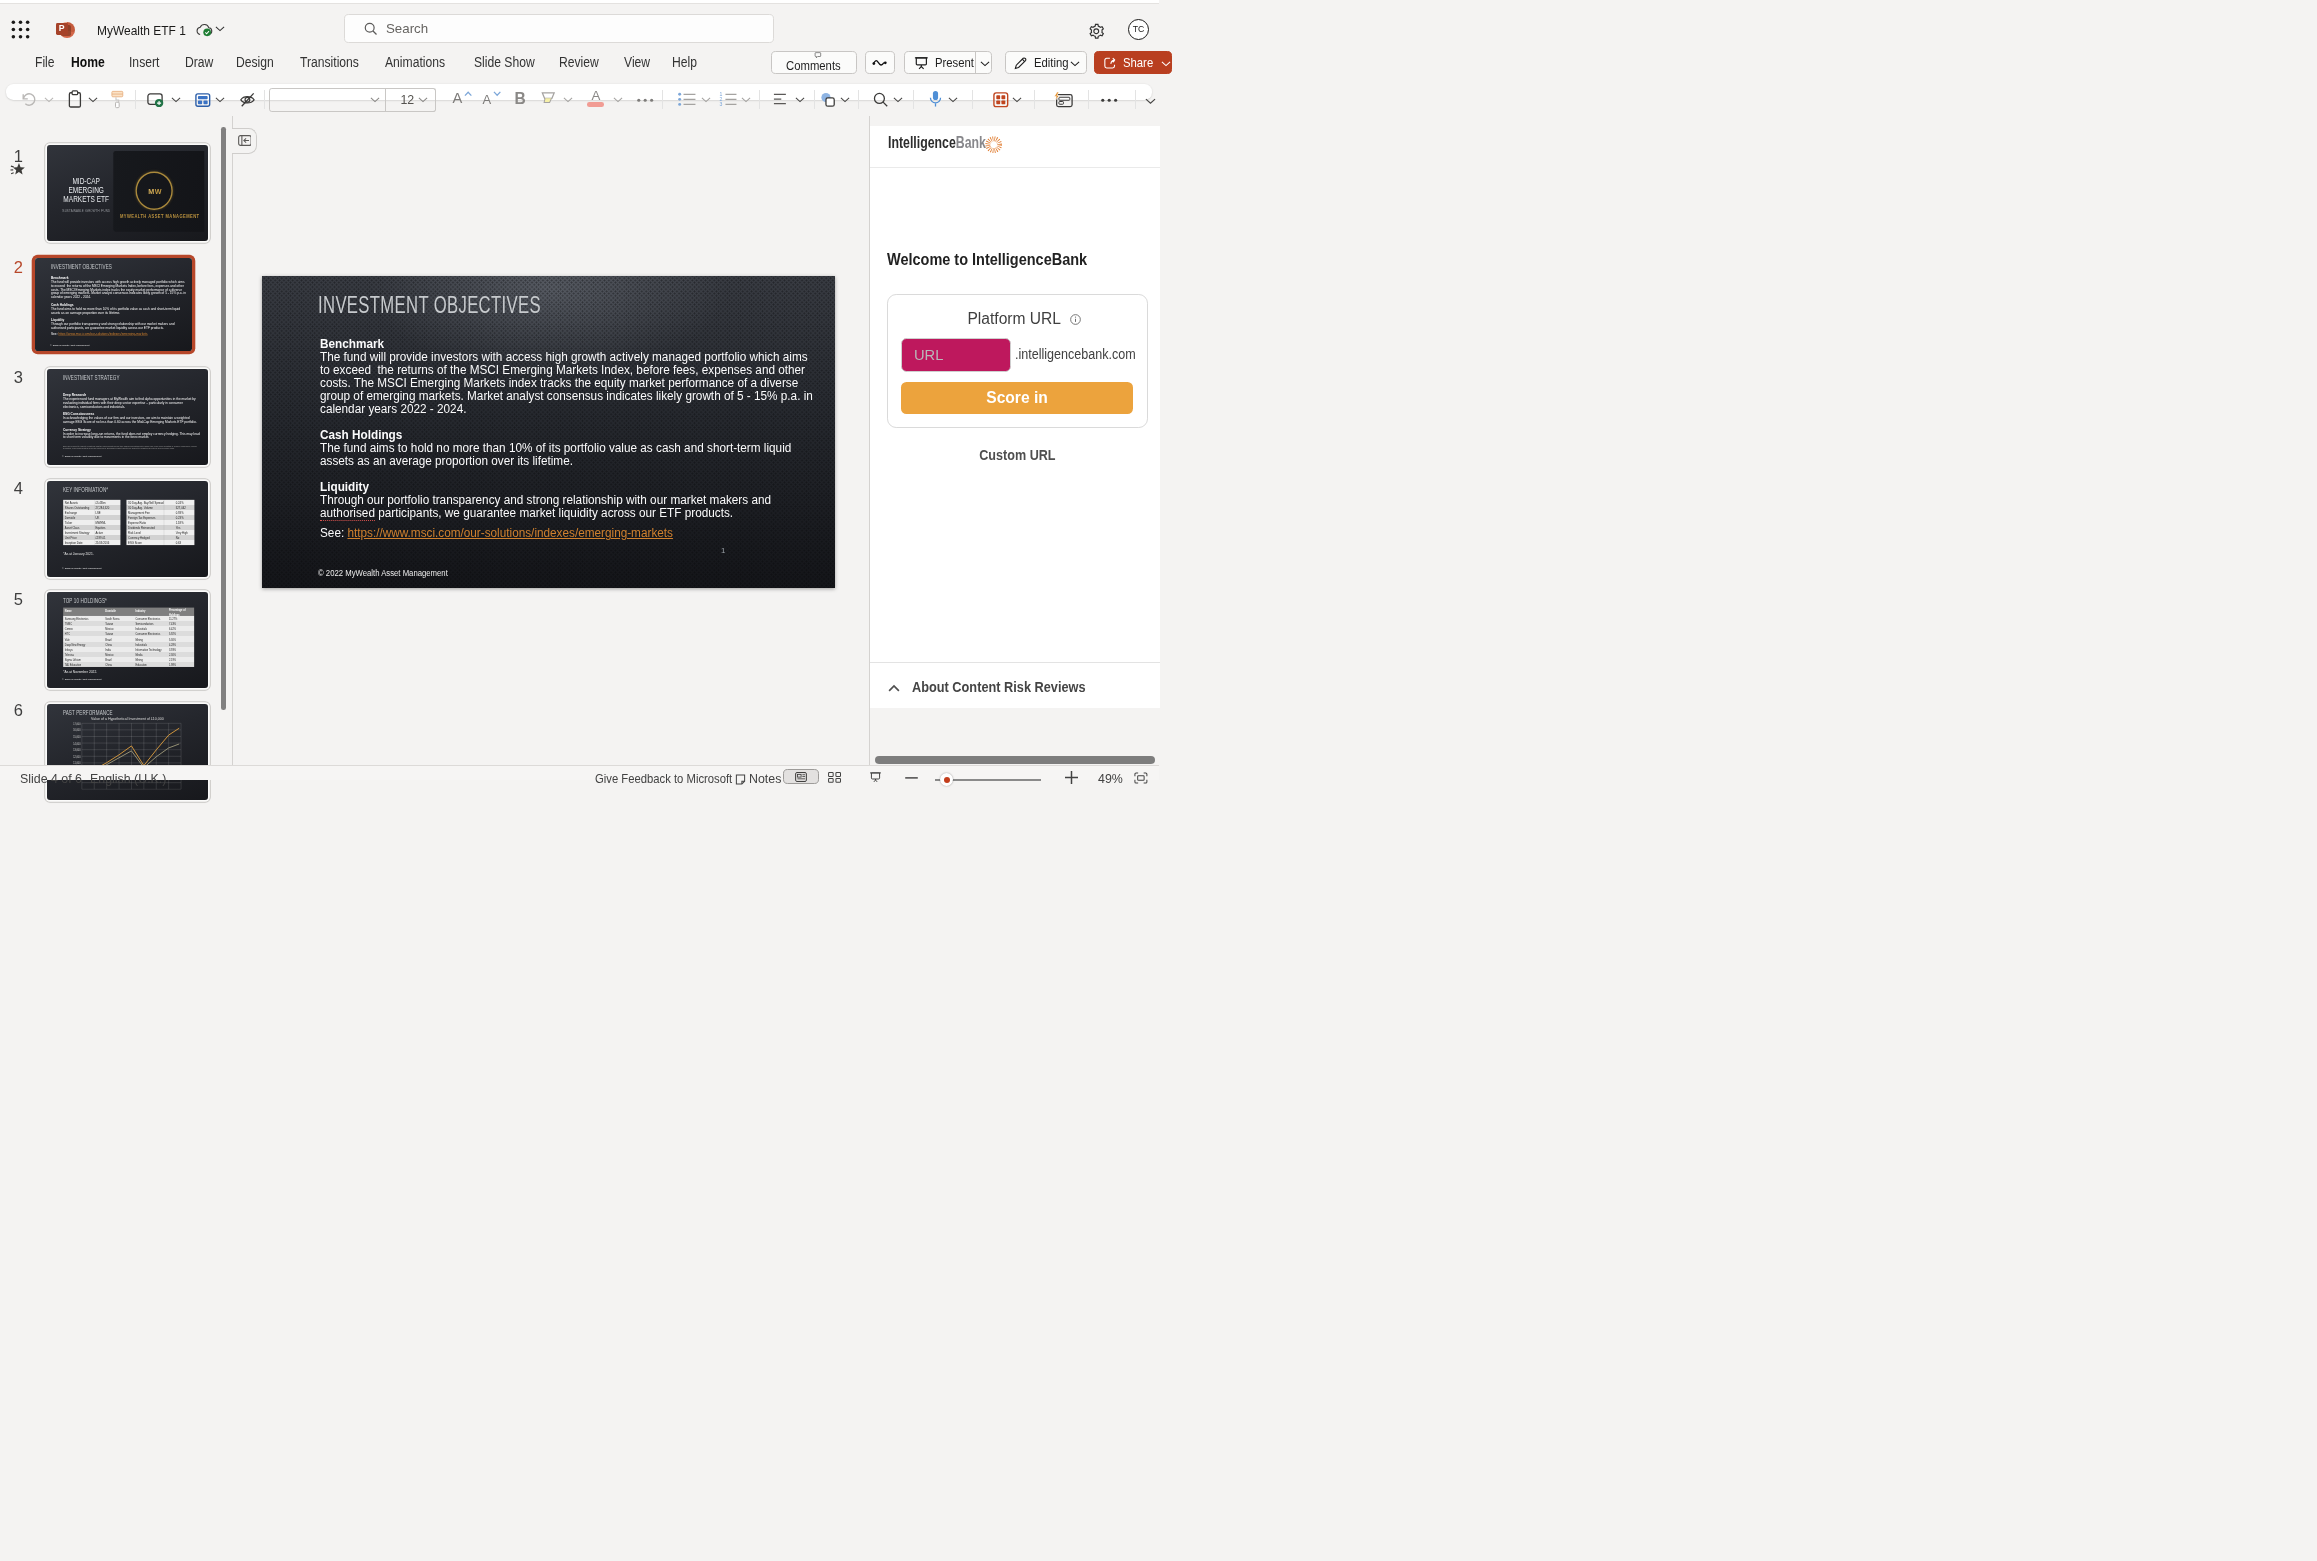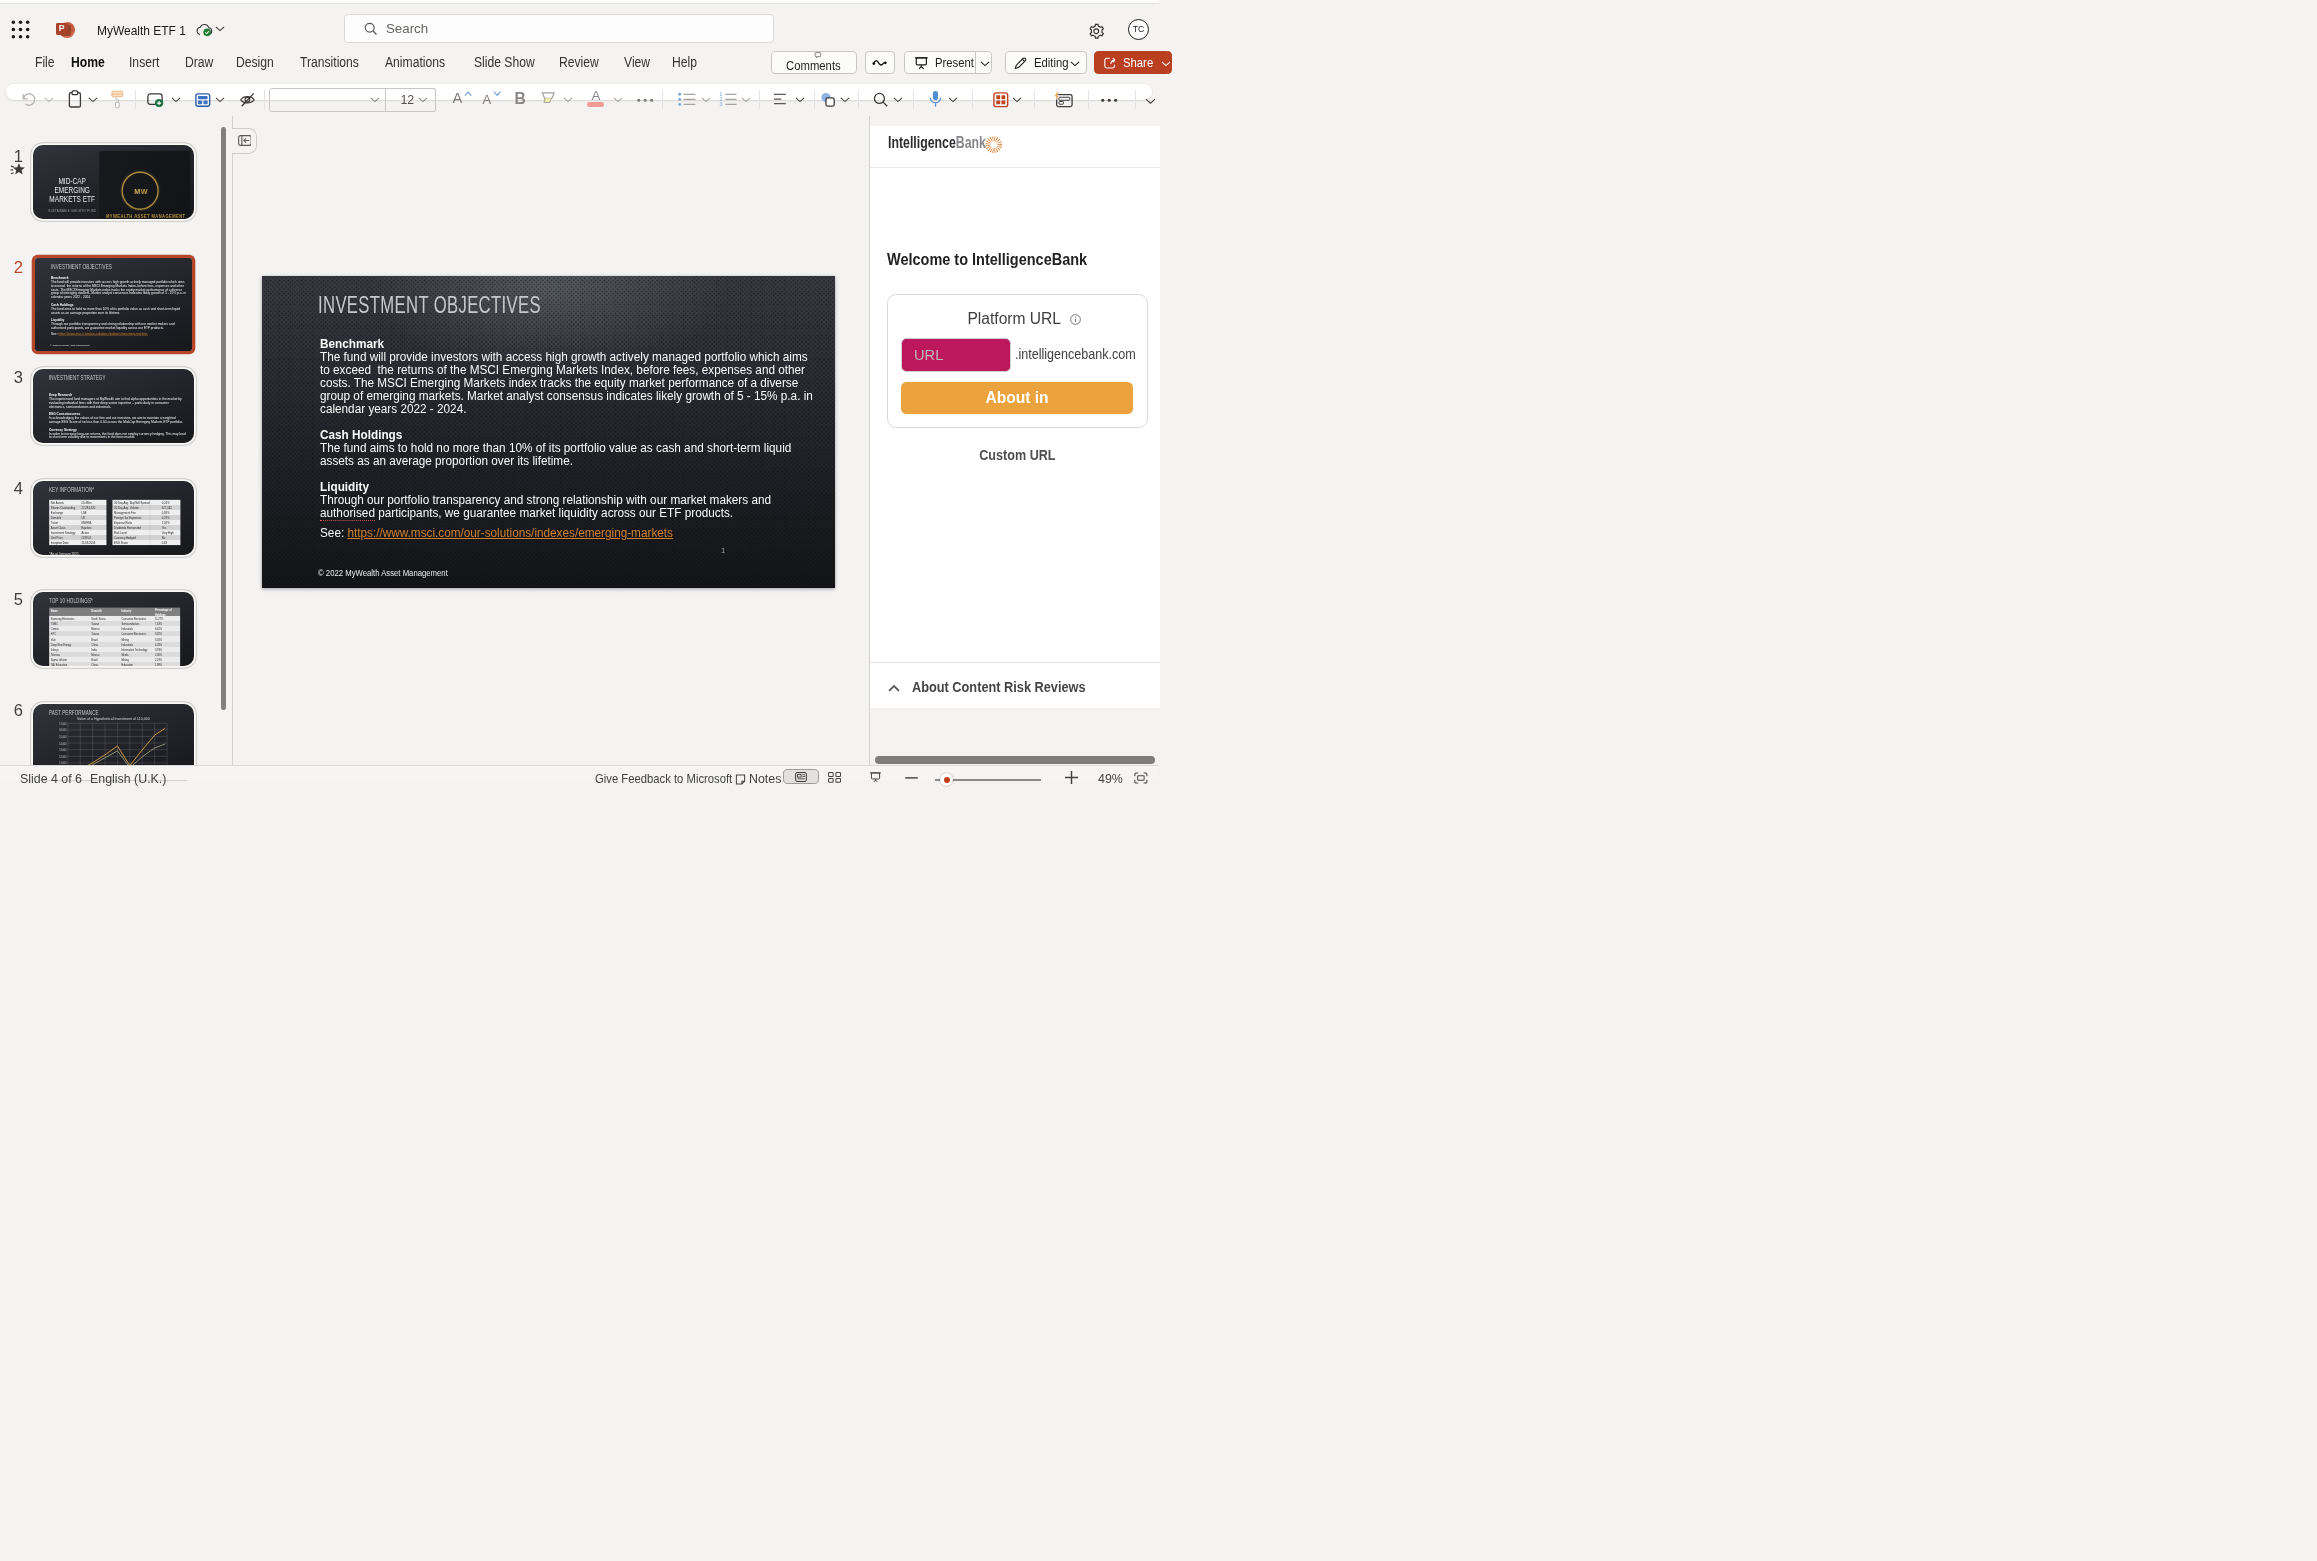--- a/index.html
+++ b/index.html
@@ -11,21 +11,21 @@
 #suite{left:0;top:4.6px;width:1159px;height:44px;}
 #menubar{left:16px;top:49px;width:1159px;height:33px;}
 .menuitem{position:absolute;top:6px;font-size:13.8px;color:#333;transform:scaleX(.88);transform-origin:0 50%;}
 #ribbon{left:6.4px;top:84px;width:1146px;height:16px;background:#fff;border-radius:7.3px;box-shadow:0 0.5px 1.8px rgba(0,0,0,.18);}
 .rdiv{position:absolute;top:6.4px;width:0.9px;height:19px;background:#e3e3e3;}
 
 .tbtn{position:absolute;top:2.3px;height:23px;border:0.9px solid #c8c6c4;border-radius:4.6px;background:#fbfbfa;display:flex;align-items:center;font-size:13px;color:#1f1f1f;}
 .blbl{display:inline-block;transform:scaleX(.87);transform-origin:0 50%;}
 
 #thumbs{left:0;top:116px;width:232px;height:649px;}
-.thumb{position:absolute;left:33px;width:161px;height:74px;border-radius:10px;background:linear-gradient(160deg,#31343b 0%,#24262c 45%,#17181c 100%);box-shadow:0 0 0 1.8px #fbfbfa,0 0 0 2.8px #c9c7c5,0 0.9px 2.8px rgba(0,0,0,.18);overflow:hidden;}
+.thumb{position:absolute;left:47px;width:161px;height:96px;border-radius:3px;background:linear-gradient(160deg,#31343b 0%,#24262c 45%,#17181c 100%);box-shadow:0 0 0 1.8px #fbfbfa,0 0 0 2.8px #c9c7c5,0 0.9px 2.8px rgba(0,0,0,.18);overflow:hidden;}
 .snum{position:absolute;left:7.3px;width:22px;text-align:center;font-size:16.5px;color:#3f3f3f;}
 
 #canvas{left:232px;top:116px;width:636px;height:649px;border-left:0.9px solid #d4d2d0;}
 #slide{left:262px;top:276px;width:573px;height:312px;box-shadow:0 0.9px 3.7px rgba(0,0,0,.35);
 background-image:
  radial-gradient(circle, rgba(5,6,8,.42) 0.7px, rgba(0,0,0,0) 1.2px),
  radial-gradient(circle, rgba(5,6,8,.42) 0.7px, rgba(0,0,0,0) 1.2px),
  radial-gradient(ellipse 50% 45% at 50% 4%, rgba(210,218,230,.20), rgba(0,0,0,0) 62%),
  linear-gradient(180deg,#393c43 0%,#282b31 40%,#141519 100%);
 background-size:4.4px 4.4px,4.4px 4.4px,100% 100%,100% 100%;
@@ -532,21 +532,21 @@
   <div class="abs" style="left:16.5px;top:135px;font-size:16px;font-weight:bold;color:#222;transform:scaleX(.905);transform-origin:0 0;white-space:nowrap;">Welcome to IntelligenceBank</div>
 
   <div class="abs" style="left:16.6px;top:178px;width:261px;height:134px;border:1.4px solid #dadada;border-radius:9.2px;background:#fff;"></div>
   <div class="abs" style="left:16.6px;top:194px;width:261px;text-align:center;font-size:15.6px;color:#3f3f3f;padding-left:14px;">Platform URL&nbsp;&nbsp;<svg style="display:inline-block;vertical-align:-1.4px" width="11" height="11" viewBox="0 0 12 12">
         <circle cx="6" cy="6" r="5.3" fill="none" stroke="#6b6b6b" stroke-width="1"></circle>
         <path d="M6 5.2v3.4" stroke="#6b6b6b" stroke-width="1.1"></path>
         <circle cx="6" cy="3.4" r="0.7" fill="#6b6b6b"></circle>
       </svg></div>
   <div class="abs" style="left:31px;top:222px;width:110px;height:34px;border:0.9px solid #cfcfcf;border-radius:5.5px;background:#be185d;font-size:14.7px;color:#b9b9b9;line-height:32px;padding-left:12px;">URL</div>
   <div class="abs" style="left:145px;top:231px;font-size:13.8px;color:#414141;transform:scaleX(.91);transform-origin:0 0;">.intelligencebank.com</div>
-  <div class="abs" style="left:31px;top:266px;width:232px;height:31.5px;border-radius:5.5px;background:#eca33d;text-align:center;line-height:31.5px;font-size:15.6px;font-weight:bold;color:#fff;">About in</div>
+  <div class="abs" style="left:31px;top:266px;width:232px;height:31.5px;border-radius:5.5px;background:#eca33d;text-align:center;line-height:31.5px;font-size:15.6px;font-weight:bold;color:#fff;">Score in</div>
   <div class="abs" style="left:16.6px;top:330px;width:261px;text-align:center;font-size:15px;font-weight:bold;color:#4f4f4f;"><span style="display:inline-block;transform:scaleX(.84);">Custom URL</span></div>
 
   <div class="abs" style="left:0;top:546px;width:290px;height:0.9px;background:#e3e3e3;"></div>
   <svg class="abs" style="left:18px;top:568px" width="12" height="8.3" viewBox="0 0 13 9">
       <path d="M1.2 7.5 L6.5 2 L11.8 7.5" fill="none" stroke="#4f4f4f" stroke-width="1.8"></path>
     </svg>
   <div class="abs" style="left:42px;top:562px;font-size:15px;font-weight:bold;color:#454545;transform:scaleX(.85);transform-origin:0 0;">About Content Risk Reviews</div>
 
   <div class="abs" style="left:5.4px;top:640px;width:280px;height:7.6px;background:#7d7d7d;border-radius:4.1px;"></div>
 </div>

